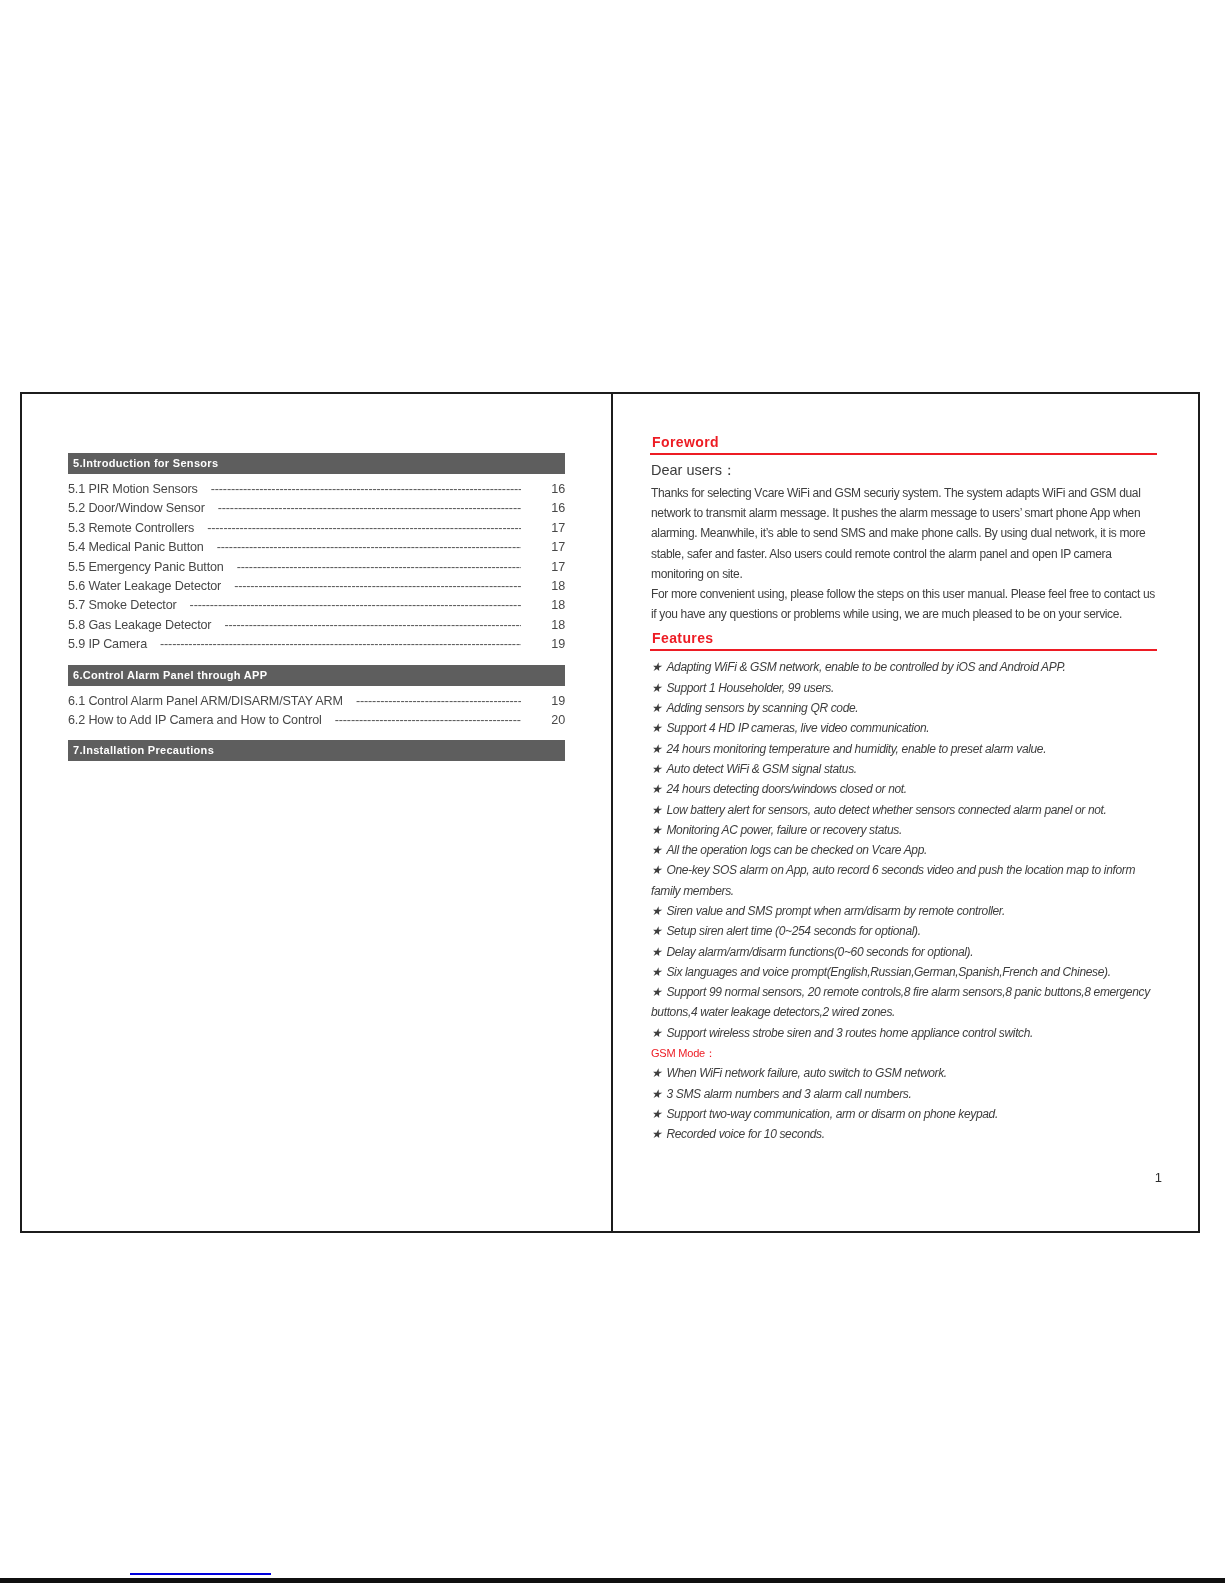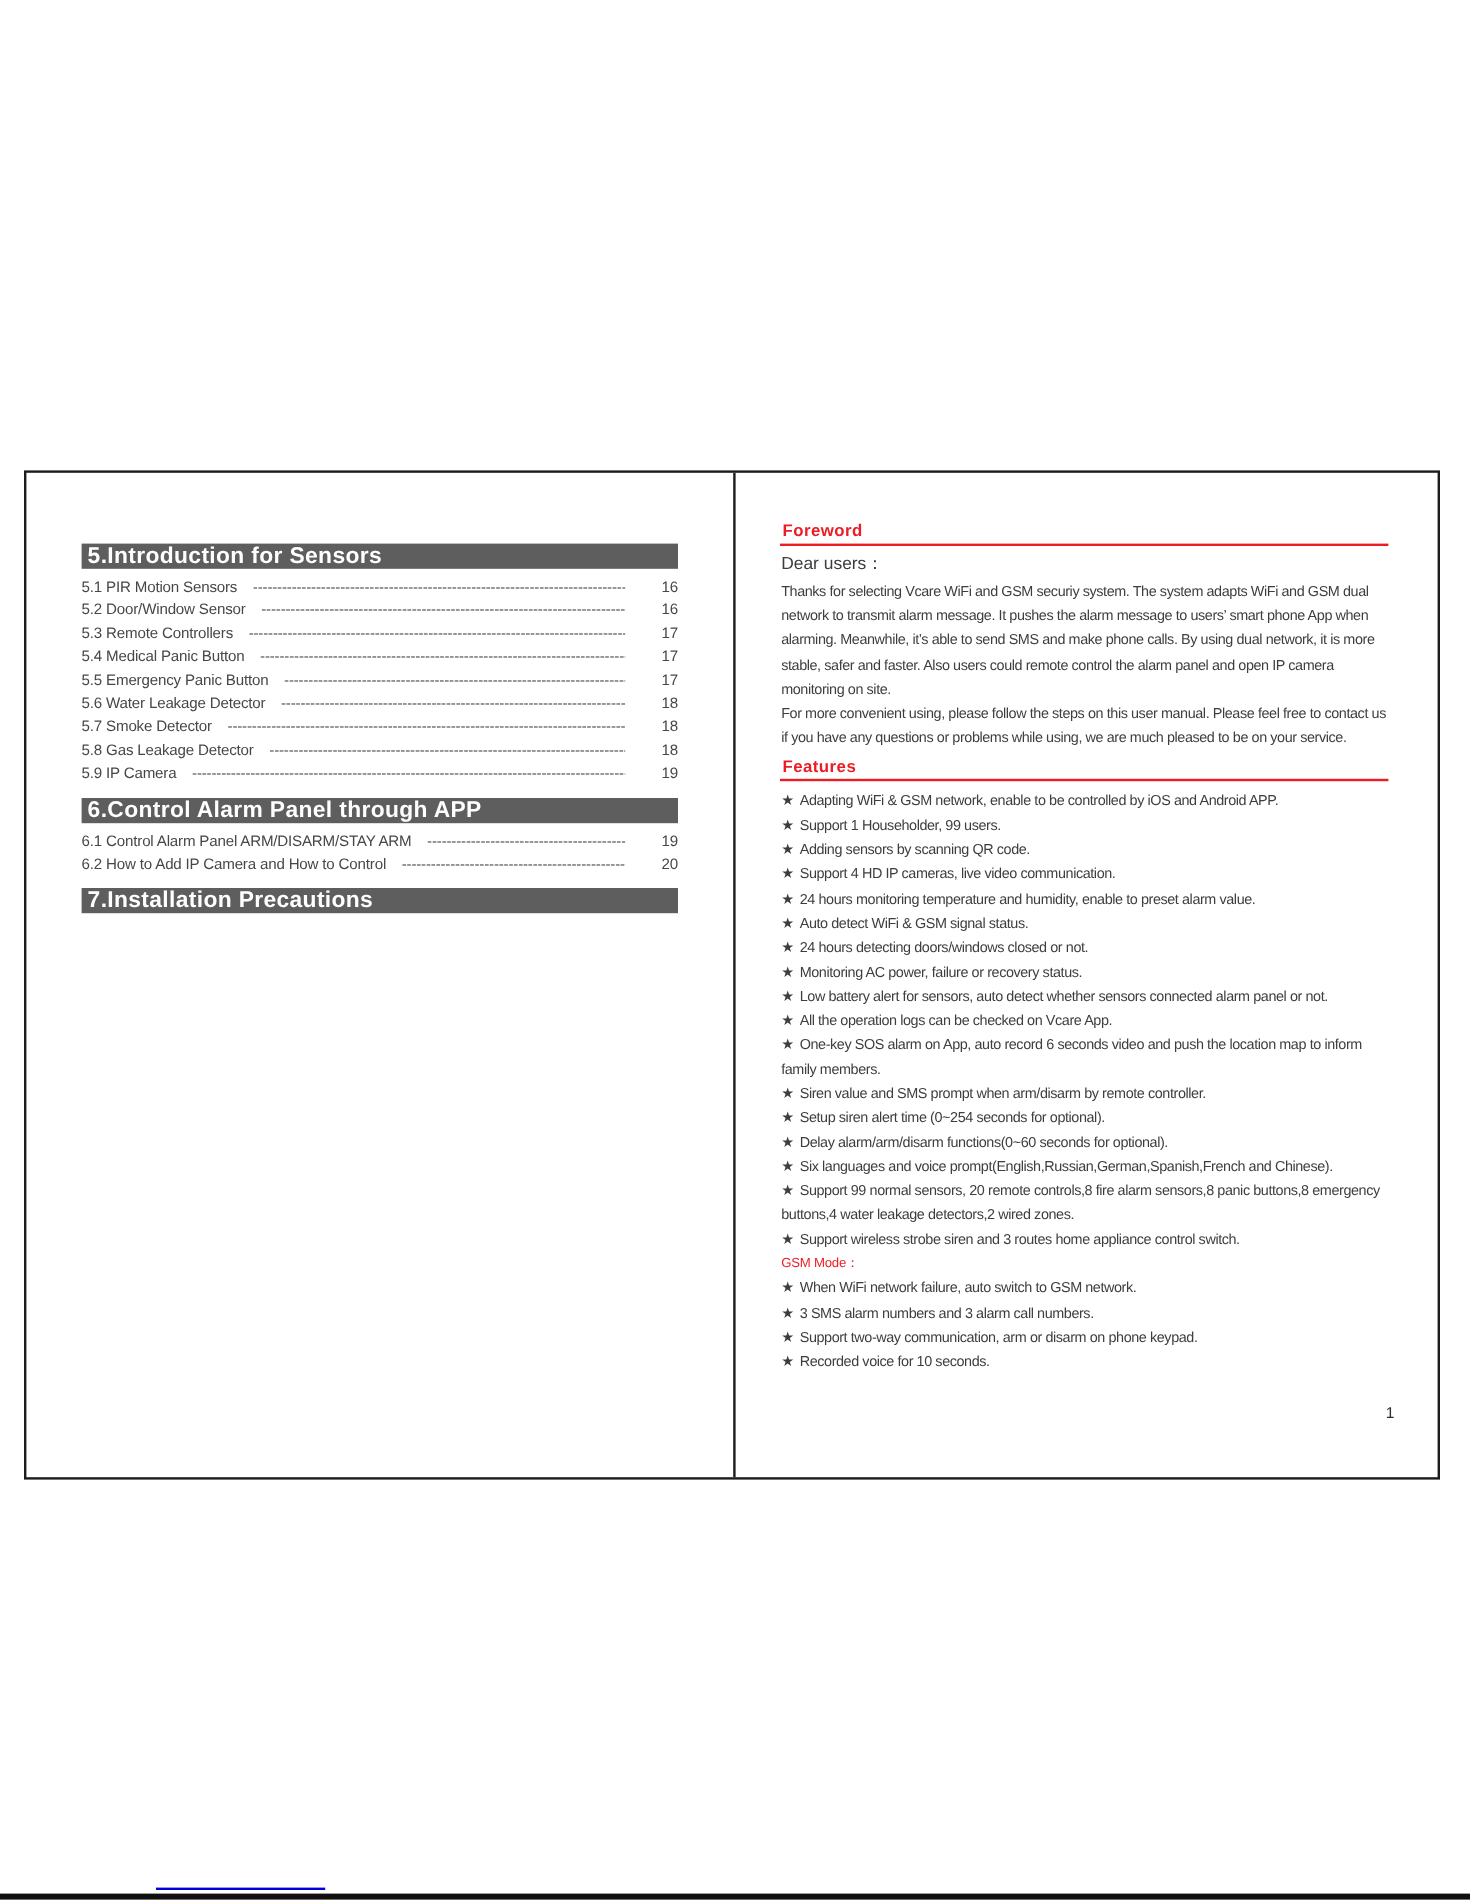--- a/index.html
+++ b/index.html
@@ -16,42 +16,42 @@
     border:2px solid #1c1c1c; background:#fff;
   }
   .divider {
     position:absolute; left:589px; top:0; bottom:0; width:2px;
     background:#1c1c1c;
   }
   
   .col-left { position:absolute; left:46px; top:59px; width:497px; }
   .toc-bar {
     background:#5e5e5e; color:#ffffff; font-weight:bold;
-    font-size:19px; line-height:15px; letter-spacing:0.3px;
+    font-size:11px; line-height:15px; letter-spacing:0.3px;
     padding:3px 0 3px 5px; margin-bottom:6px;
   }
   .toc-bar.spaced { margin-top:10px; }
   .toc-row {
     display:flex; align-items:baseline;
     font-size:12.6px; letter-spacing:-0.15px;
     color:#474747; line-height:19.4px; height:19.4px;gap:12px;
   }
   .toc-label { white-space:nowrap; }
   .toc-leader { flex:1 1 auto; overflow:hidden; white-space:nowrap; margin:0 2px 0 1px; color:#555; }
   .toc-page { white-space:nowrap;margin-left:16px; }
   
   .col-right { position:absolute; left:628px; top:40px; width:507px; color:#3e3e3e; }
   .h-red {
     color:#ed1c24; font-size:14px; font-weight:bold; letter-spacing:0.4px;
     border-bottom:2px solid #ed1c24; padding:0 0 3px 2px; margin:0 0 5px 0;
   }
   .h-red.features { margin-top:6px; margin-bottom:6px; }
   .salutation { font-size:14.5px; color:#3c3c3c; line-height:21px; margin-bottom:2px; padding-left:1px; }
   .para { font-size:12px; letter-spacing:-0.35px; line-height:20.2px; padding-left:1px; }
-  .feat { font-size:12px; letter-spacing:-0.35px; line-height:20.3px; padding-left:1px; }
+  .feat { font-size:12px; letter-spacing:-0.35px; line-height:20.3px; padding-left:1px;font-style:italic; }
   .star { display:inline; margin-right:5px; }
   .gsm-label { color:#ed1c24; font-size:11px; letter-spacing:-0.2px; line-height:20.3px; padding-left:1px; }
   .page-num { position:absolute; right:36px; bottom:46px; font-size:13px; color:#2e2e2e; }
   
   .footer-blue-line { position:absolute; left:130px; top:1573px; width:141px; height:2px; background:#0000dd; }
   .footer-black-line { position:absolute; left:0; top:1578px; width:1225px; height:5px; background:#101010; }
 </style>
 </head>
 <body>
 
@@ -133,22 +133,22 @@
 
     <div class="h-red features">Features</div>
 
     <div class="feat"><span class="star">★</span><span>Adapting WiFi &amp; GSM network, enable to be controlled by iOS and Android APP.</span></div>
     <div class="feat"><span class="star">★</span><span>Support 1 Householder, 99 users.</span></div>
     <div class="feat"><span class="star">★</span><span>Adding sensors by scanning QR code.</span></div>
     <div class="feat"><span class="star">★</span><span>Support 4 HD IP cameras, live video communication.</span></div>
     <div class="feat"><span class="star">★</span><span>24 hours monitoring temperature and humidity, enable to preset alarm value.</span></div>
     <div class="feat"><span class="star">★</span><span>Auto detect WiFi &amp; GSM signal status.</span></div>
     <div class="feat"><span class="star">★</span><span>24 hours detecting doors/windows closed or not.</span></div>
+    <div class="feat"><span class="star">★</span><span>Low battery alert for sensors, auto detect whether sensors connected alarm panel or not.</span></div>
     <div class="feat"><span class="star">★</span><span>Monitoring AC power, failure or recovery status.</span></div>
-    <div class="feat"><span class="star">★</span><span>Low battery alert for sensors, auto detect whether sensors connected alarm panel or not.</span></div>
     <div class="feat"><span class="star">★</span><span>All the operation logs can be checked on Vcare App.</span></div>
     <div class="feat"><span class="star">★</span><span>One-key SOS alarm on App, auto record 6 seconds video and push the location map to inform family members.</span></div>
     <div class="feat"><span class="star">★</span><span>Siren value and SMS prompt when arm/disarm by remote controller.</span></div>
     <div class="feat"><span class="star">★</span><span>Setup siren alert time (0~254 seconds for optional).</span></div>
     <div class="feat"><span class="star">★</span><span>Delay alarm/arm/disarm functions(0~60 seconds for optional).</span></div>
     <div class="feat"><span class="star">★</span><span>Six languages and voice prompt(English,Russian,German,Spanish,French and Chinese).</span></div>
     <div class="feat"><span class="star">★</span><span>Support 99 normal sensors, 20 remote controls,8 fire alarm sensors,8 panic buttons,8 emergency buttons,4 water leakage detectors,2 wired zones.</span></div>
     <div class="feat"><span class="star">★</span><span>Support wireless strobe siren and 3 routes home appliance control switch.</span></div>
 
     <div class="gsm-label">GSM Mode：</div>

